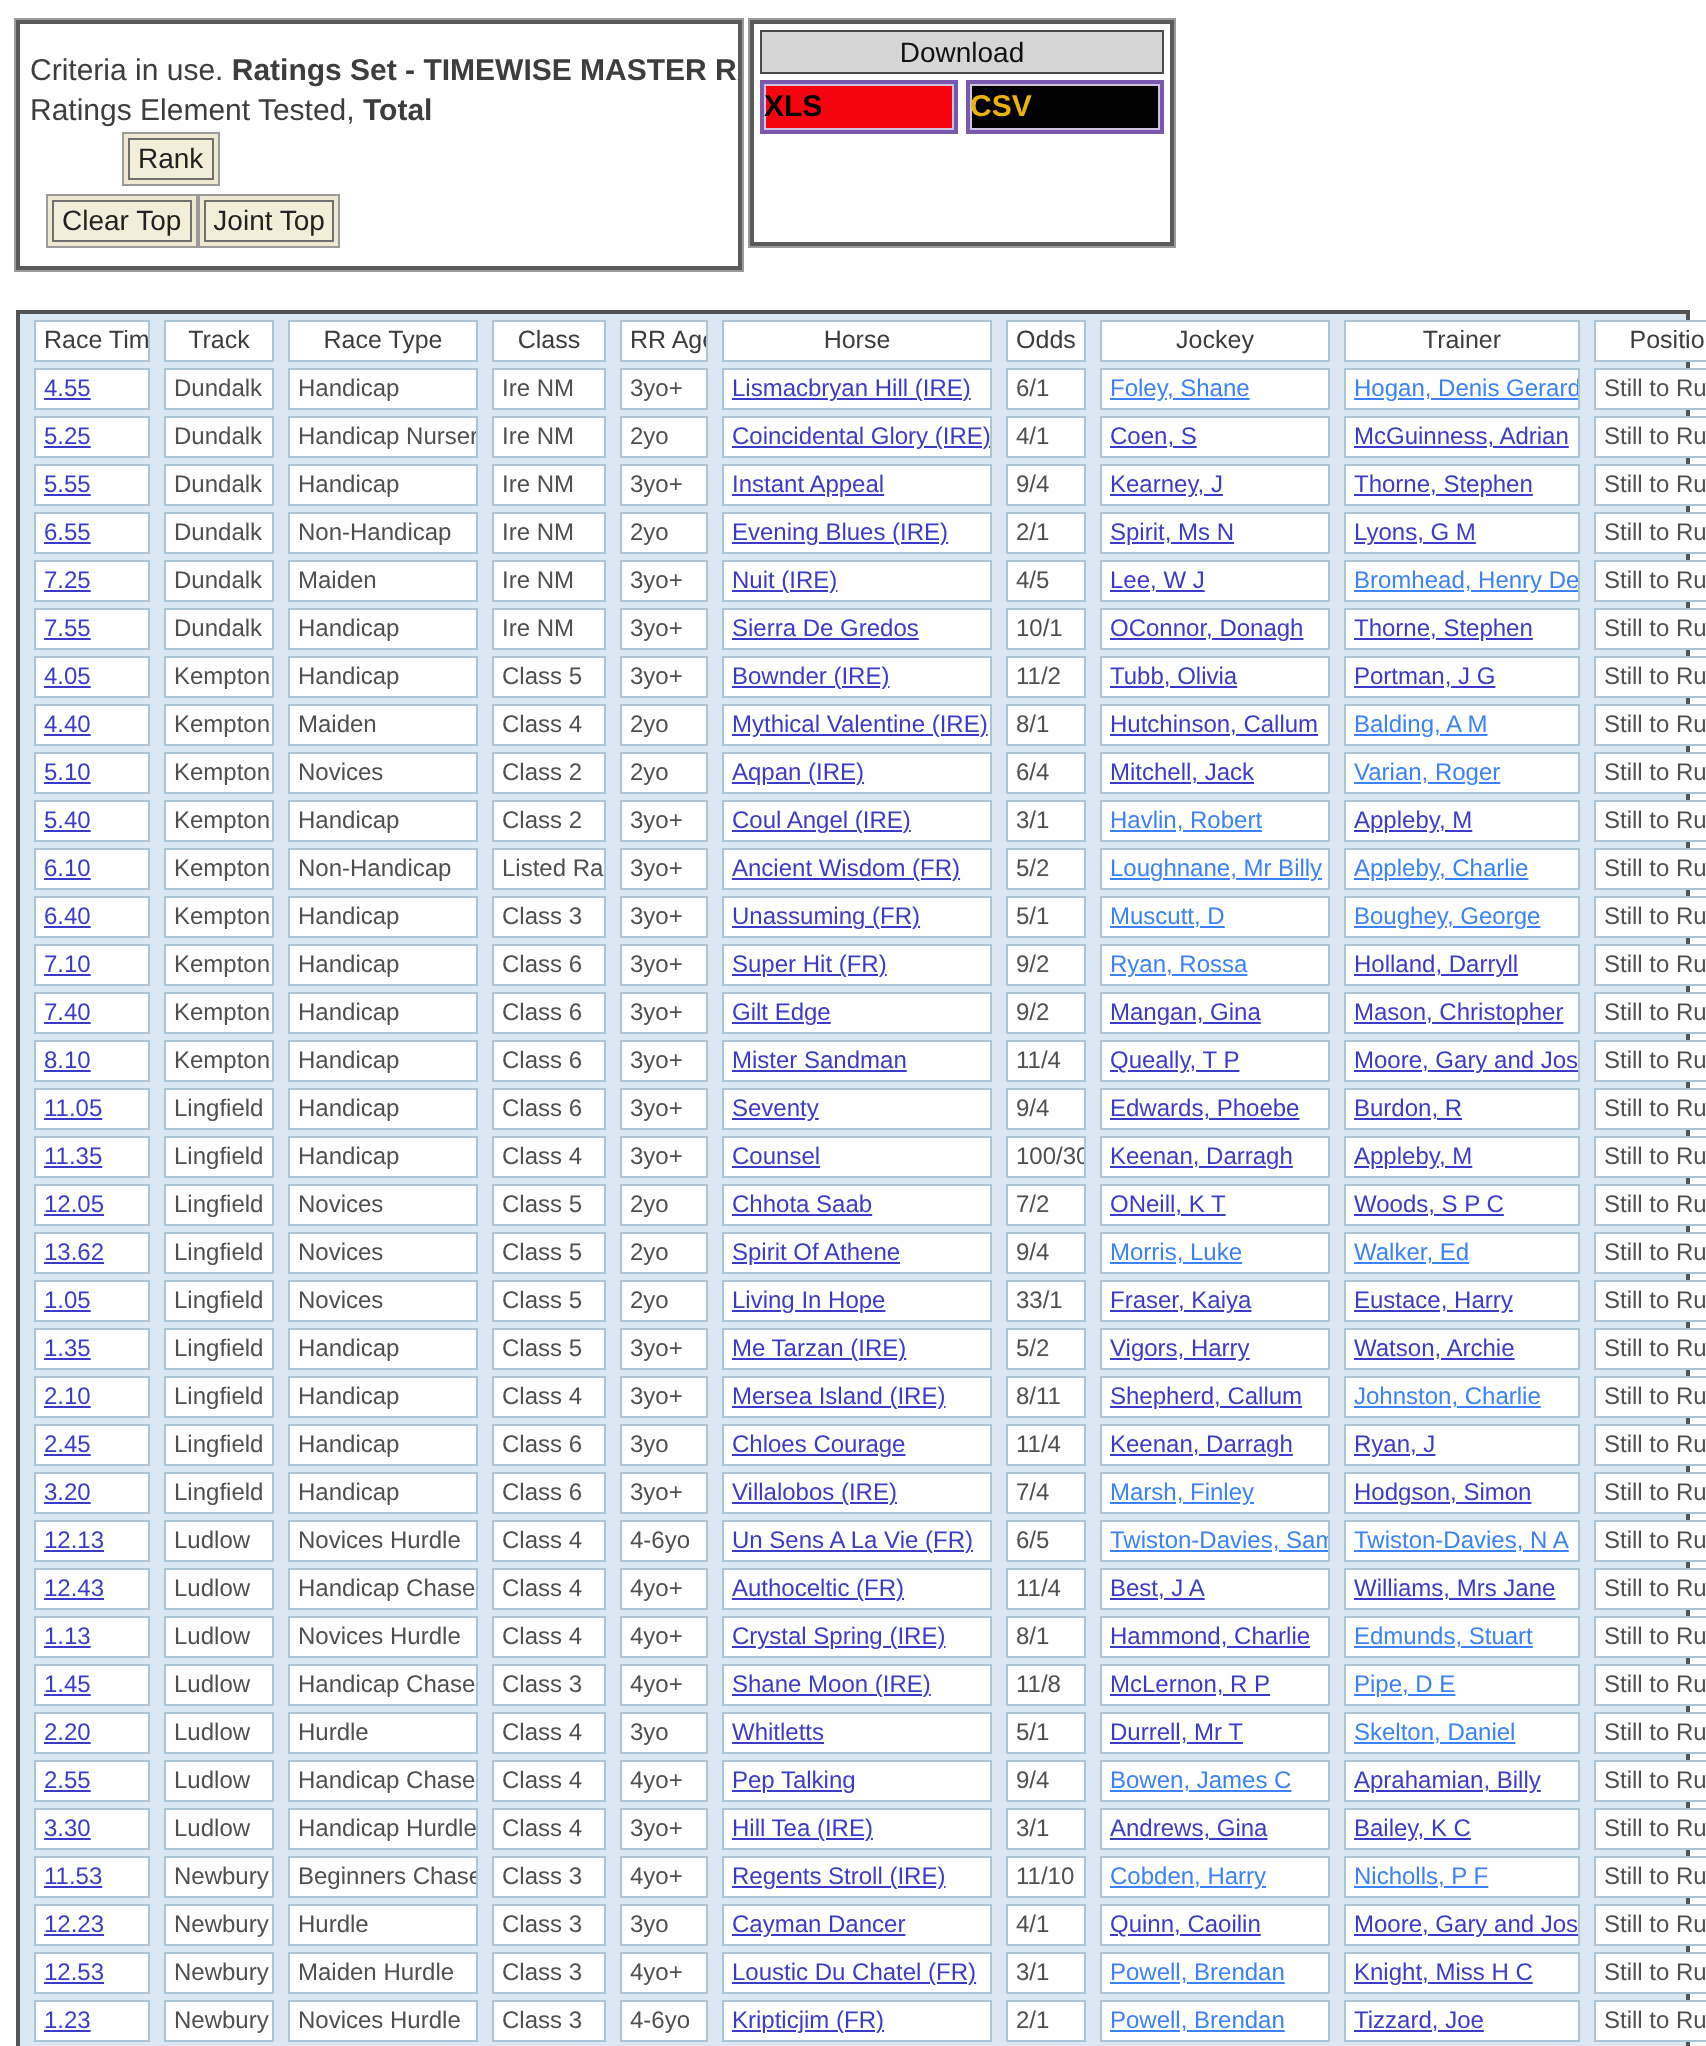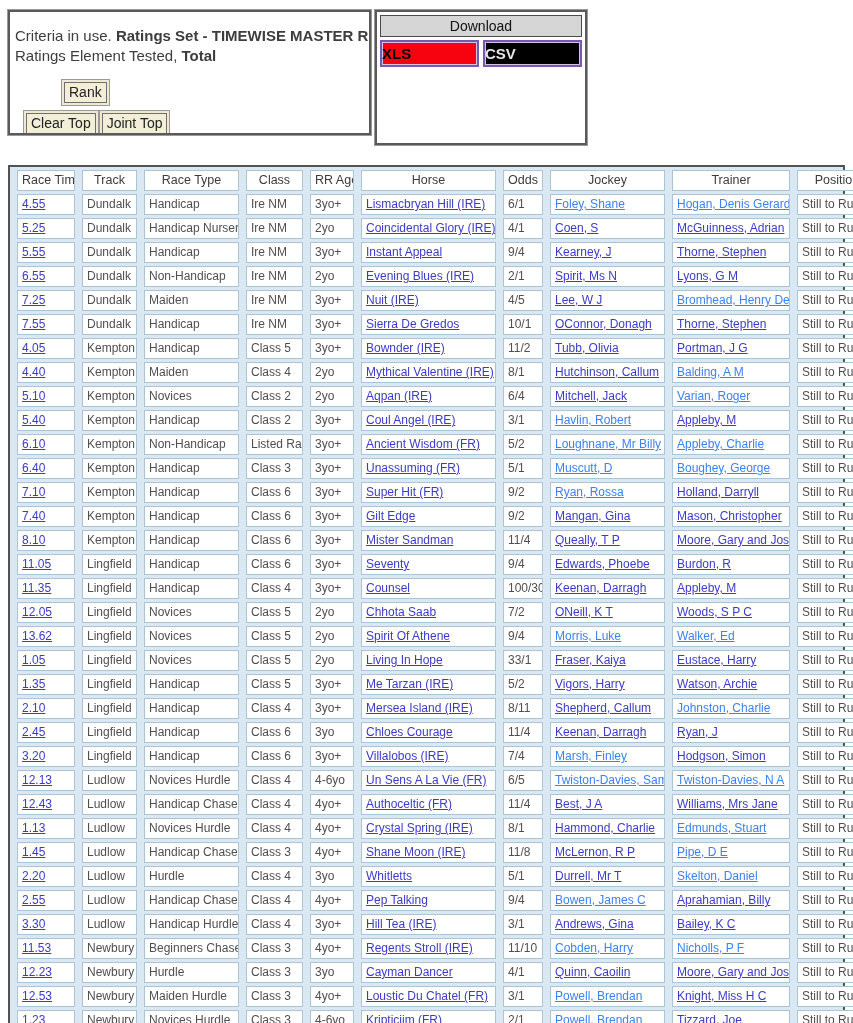--- a/index.html
+++ b/index.html
@@ -30,25 +30,25 @@
     background:#f2eed8;
     border:1px solid #6f6f6f;
     box-shadow:0 0 0 2px #efe9d2, 0 0 0 3px #9a9a9a;
     font-size:14px;
     color:#222;
     padding:1px 4px 2px 4px;
     margin:3px;
     cursor:pointer;
     font-family:inherit;
   }
-  .btn-row { margin-top:13px; margin-left:2px;padding-left:44px; }
+  .btn-row { margin-top:0; margin-left:2px;padding-left:44px; }
   .btn-row2 { margin-top:4px; margin-left:8px; white-space:nowrap; }
 
   .download-box {
-    width:212px; height:135px;
+    width:212px; height:113px;
     border:2px solid #5a5a5a;
     box-shadow:0 0 0 1px #9a9a9a;
     background:#fff;
     padding:3px;
   }
   .download-header {
     background:#d6d6d6;
     border:1px solid #4a4a4a;
     text-align:center;
     font-size:14px;
@@ -62,21 +62,21 @@
     border:2px solid #7a58ae;
     box-shadow:inset 0 0 0 1px #cfc3e2;
     text-align:left;
     font-weight:bold;
     font-size:15px;
     padding:3px 0;
     cursor:pointer;
     font-family:inherit;
   }
   .dl-xls { color:#000; }
-  .dl-csv { color:#e5e5e5; }
+  .dl-csv { color:#eab308; }
 
   
   .table-wrap {
     border:2px solid #535353;
     background:#d9e8f3;
     width:837px;
   }
   table.results {
     border-collapse:separate;
     border-spacing:7px 3px;

